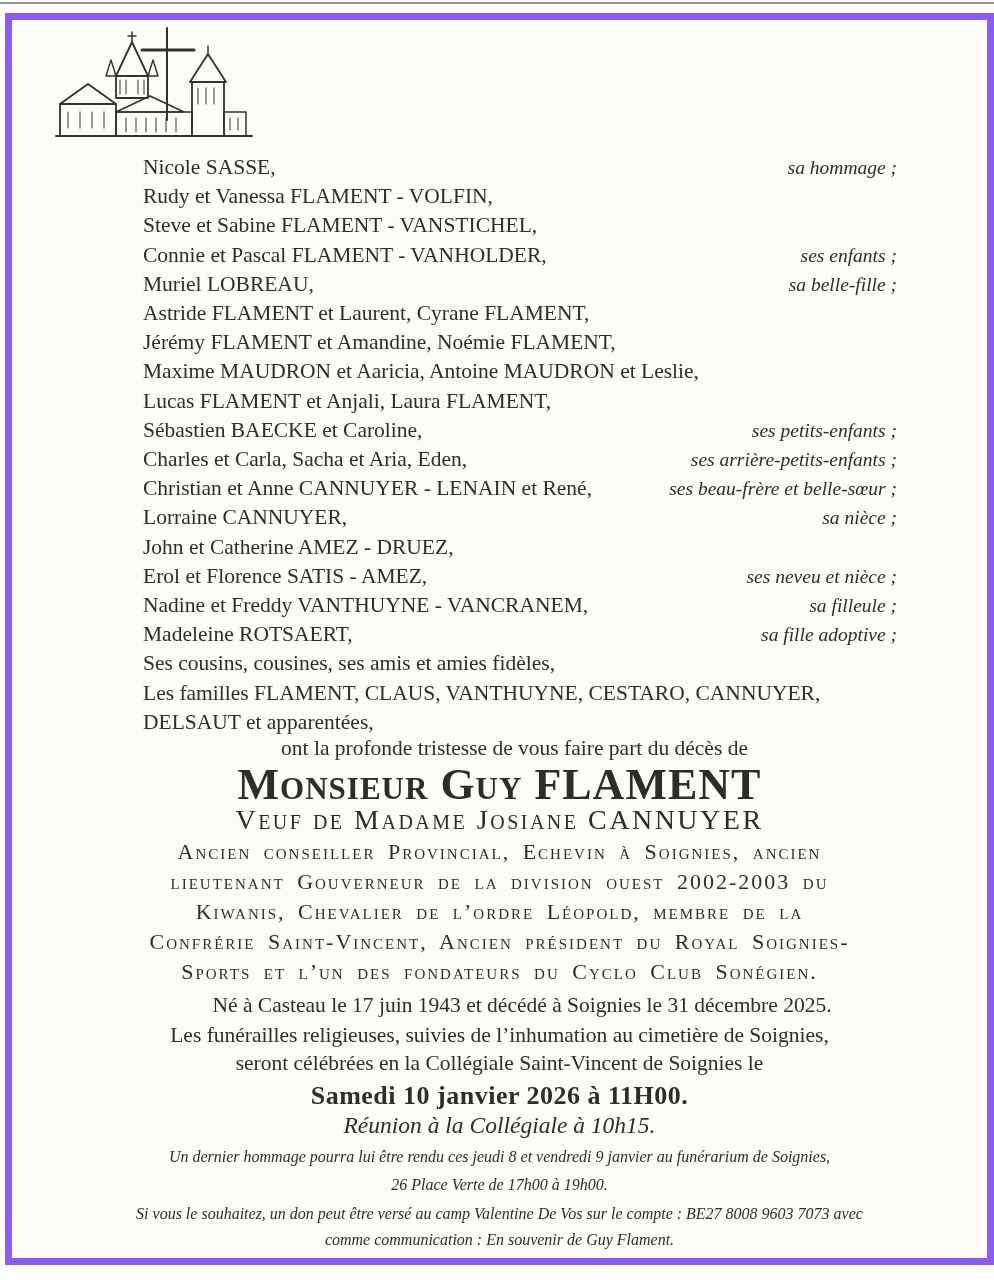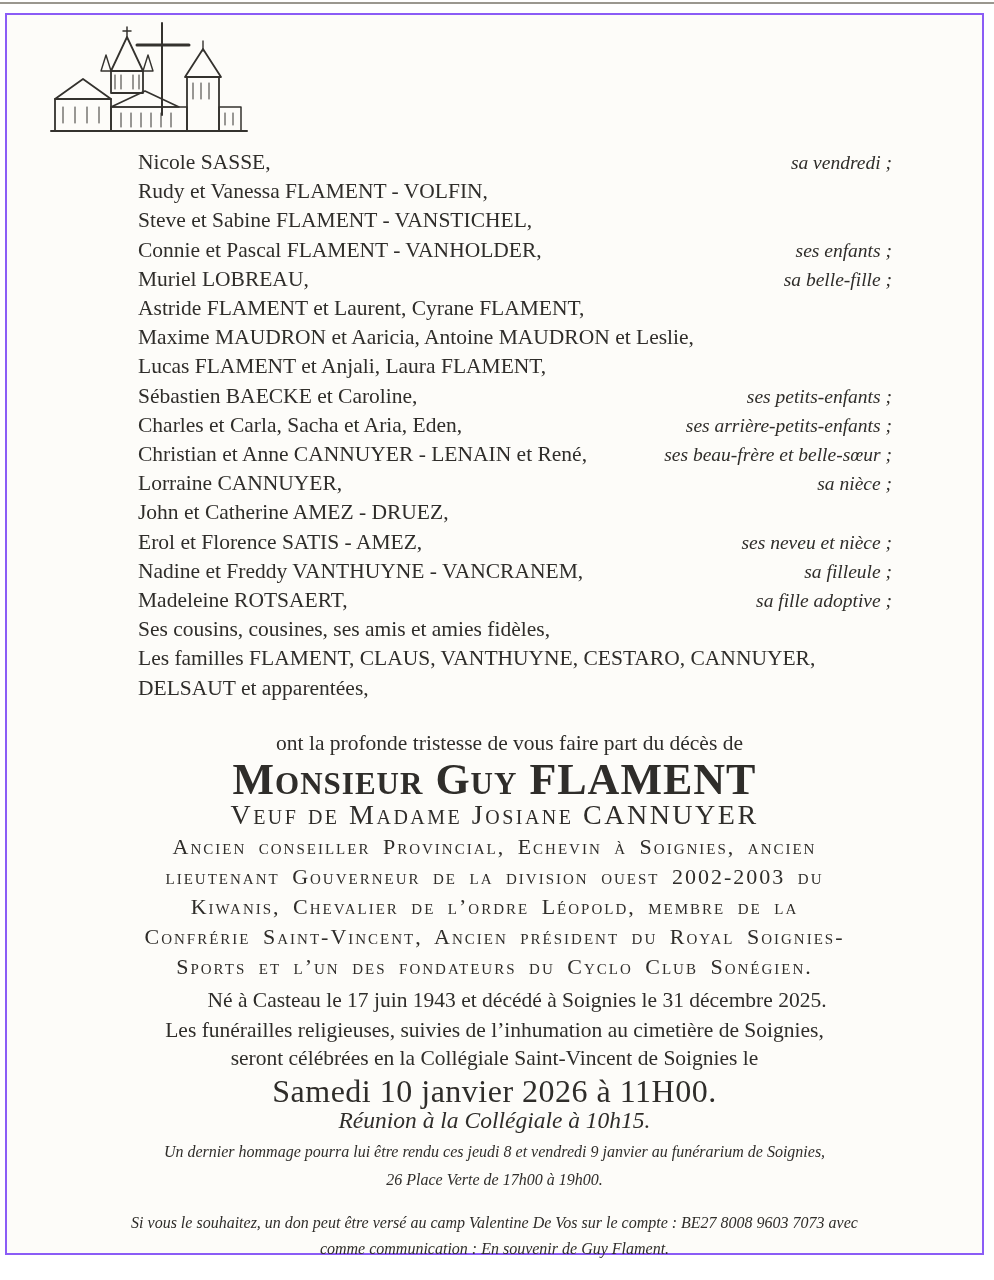--- a/index.html
+++ b/index.html
@@ -5,21 +5,21 @@
   html,body{margin:0;padding:0;}
   body{
     width:994px;height:1280px;position:relative;
     background:#ffffff;color:#2f2d2a;
     font-family:"Liberation Serif", serif;
     -webkit-font-smoothing:antialiased;
   }
   .top-edge{position:absolute;top:2px;left:0;width:994px;height:2px;background:#9a978f;}
   .card{
     position:absolute;left:5px;top:13px;width:975px;height:1238px;
-    border:2px solid #8b5cf6;background:#fdfcf9;
+    border:7px solid #8b5cf6;background:#fdfcf9;
   }
   .church{position:absolute;left:42px;top:4px;}
   .church path,.church line,.church polyline,.church polygon,.church rect{
     stroke:#34322e;fill:none;stroke-linecap:round;stroke-linejoin:round;
   }
   .mourners{position:absolute;top:133px;left:131px;right:90px;}
   .m-row{display:flex;justify-content:space-between;align-items:baseline;line-height:29.2px;}
   .m-name{font-size:21.5px;white-space:nowrap;}
   .m-rel{font-style:italic;font-size:19.5px;white-space:nowrap;}
   .center-col{position:absolute;top:714px;left:0;width:975px;text-align:center;}
@@ -33,25 +33,25 @@
     letter-spacing:2.5px;margin-top:0;white-space:nowrap;
   }
   .honors{margin-top:2px;}
   .honors-line{
     font-variant:small-caps;font-size:22px;line-height:30px;
     letter-spacing:2px;word-spacing:5px;white-space:nowrap;
   }
   .life{font-size:21.5px;line-height:28px;margin-top:4px;padding-left:45px;}
   .funeral{margin-top:2px;}
   .funeral-line{font-size:21.5px;line-height:28px;}
-  .f-date{font-weight:normal;font-size:32px;line-height:30px;margin-top:4px;letter-spacing:.5px;}
+  .f-date{font-weight:bold;font-size:26px;line-height:30px;margin-top:4px;letter-spacing:.5px;}
   .meeting{font-style:italic;font-size:23.5px;line-height:28px;margin-top:0;}
   .tribute{margin-top:4px;}
   .italic-line{font-style:italic;font-size:16px;line-height:28px;}
-  .donation{margin-top:16px;}
+  .donation{margin-top:2px;}
   .donation .italic-line{line-height:26px;}
 </style>
 </head>
 <body>
 
 <div class="top-edge"></div>
 
 <div class="card">
 
   <svg class="church" width="210" height="124" viewBox="0 0 210 124">
@@ -96,40 +96,44 @@
 
     <rect x="170" y="88" width="22" height="24" stroke-width="1.5"></rect>
     <line x1="176" y1="94" x2="176" y2="106" stroke-width="1"></line>
     <line x1="184" y1="94" x2="184" y2="106" stroke-width="1"></line>
     <line x1="2" y1="112" x2="198" y2="112" stroke-width="2"></line>
   </svg>
 
   <div class="mourners">
     <div class="m-row">
         <span class="m-name">Nicole SASSE,</span>
-        <span class="m-rel">sa vendredi ;</span>
+        <span class="m-rel">sa hommage ;</span>
       </div>
     <div class="m-row">
         <span class="m-name">Rudy et Vanessa FLAMENT - VOLFIN,</span>
         <span class="m-rel"></span>
       </div>
     <div class="m-row">
         <span class="m-name">Steve et Sabine FLAMENT - VANSTICHEL,</span>
         <span class="m-rel"></span>
       </div>
     <div class="m-row">
         <span class="m-name">Connie et Pascal FLAMENT - VANHOLDER,</span>
         <span class="m-rel">ses enfants ;</span>
       </div>
     <div class="m-row">
         <span class="m-name">Muriel LOBREAU,</span>
         <span class="m-rel">sa belle-fille ;</span>
       </div>
     <div class="m-row">
         <span class="m-name">Astride FLAMENT et Laurent, Cyrane FLAMENT,</span>
+        <span class="m-rel"></span>
+      </div>
+    <div class="m-row">
+        <span class="m-name">Jérémy FLAMENT et Amandine, Noémie FLAMENT,</span>
         <span class="m-rel"></span>
       </div>
     <div class="m-row">
         <span class="m-name">Maxime MAUDRON et Aaricia, Antoine MAUDRON et Leslie,</span>
         <span class="m-rel"></span>
       </div>
     <div class="m-row">
         <span class="m-name">Lucas FLAMENT et Anjali, Laura FLAMENT,</span>
         <span class="m-rel"></span>
       </div>

